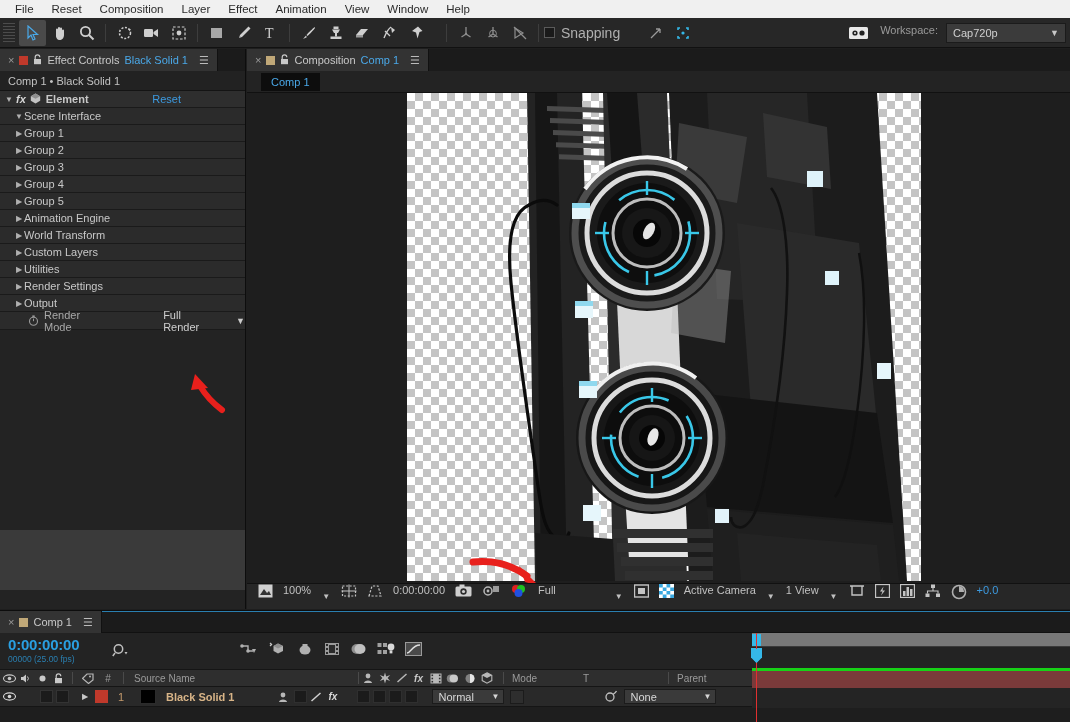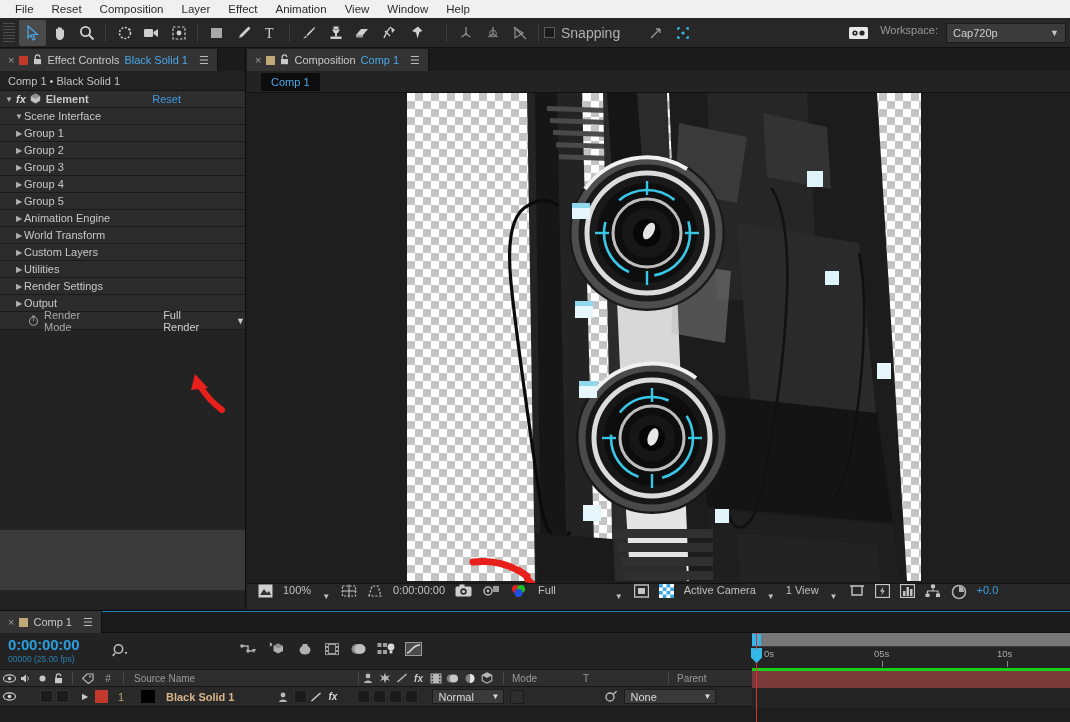--- a/index.html
+++ b/index.html
@@ -801,27 +801,20 @@
               <rect x="0.5" y="0.5" width="16" height="13" fill="#4a4a4a" stroke="#9a9a9a"></rect>
               <path d="M2 11 C6 11 7 3 15 3" stroke="#e0e0e0" stroke-width="1.4" fill="none"></path>
             </svg>
         </span>
       </div>
 
       <div class="tl-ruler">
         <div class="ruler-bar">
           <div class="cti-marker" style="left:0px; top:1px;"></div>
         </div>
-        <div class="ruler-times">
-          <span class="rt-label" style="left:12px;">0s</span>
-          <span class="rt-label" style="left:122px;">05s</span>
-          <span class="rt-label" style="left:245px;">10s</span>
-          <span class="rt-tick" style="left:130px;"></span>
-          <span class="rt-tick" style="left:255px;"></span>
-        </div>
         <div class="playhead">
           <div class="ph-handle" style="top:16px;"></div>
         </div>
       </div>
     </div>
 
     <div class="tl-headers">
       <span class="sw-cell" style="width:18px;">
         <svg width="13" height="9" viewBox="0 0 13 9">
             <ellipse cx="6.5" cy="4.5" rx="6" ry="3.6" fill="none" stroke="#c8c8c8" stroke-width="1.1"></ellipse>

